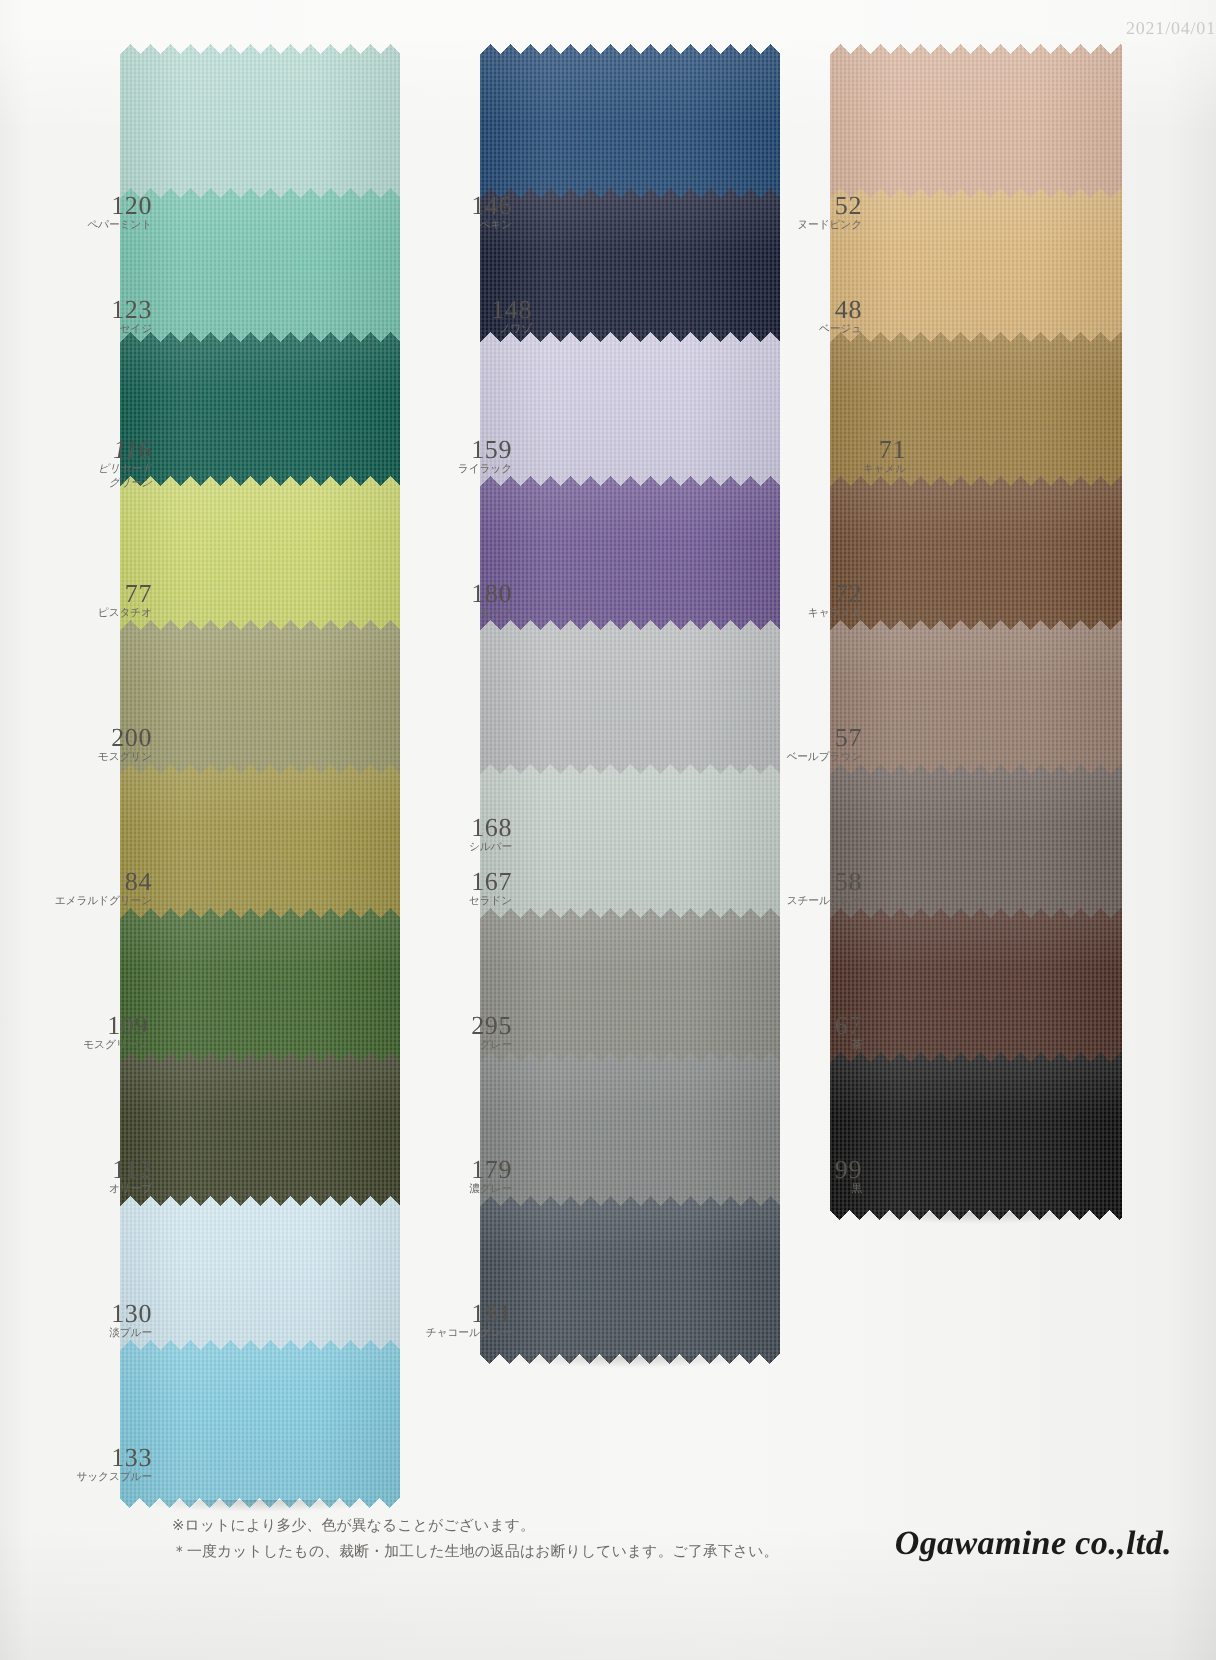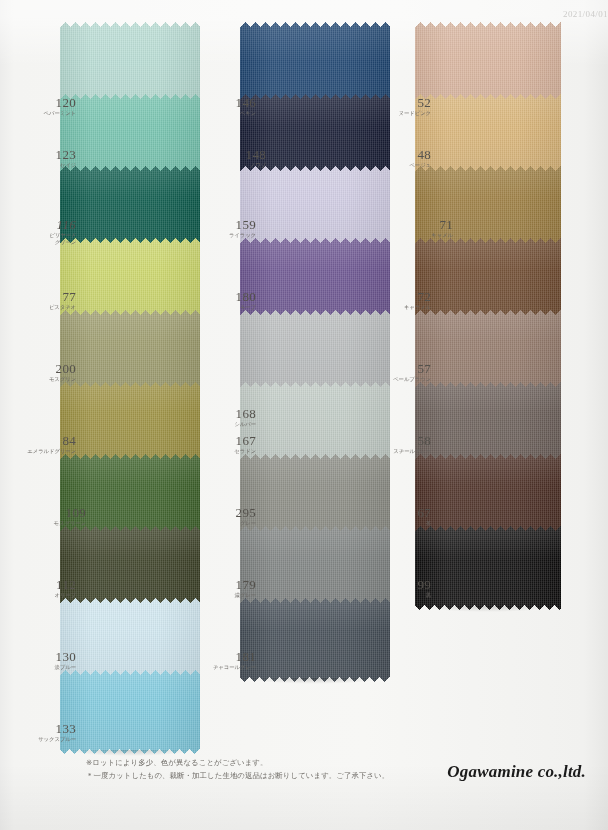--- a/index.html
+++ b/index.html
@@ -151,21 +151,21 @@
         <div class="shadow"></div>
       </div>
       <div class="label" style="left: 18px; width: 58px; top: 434px; z-index: 200;">
         <span class="num">84</span>
         <span class="nm">エメラルドグリーン</span>
       </div>
       <div class="swatch" style="left: 60px; width: 140px; top: 454px; height: 84px; z-index: 16;">
         <div class="cloth" style="background: rgb(60, 97, 41);"></div>
         <div class="shadow"></div>
       </div>
-      <div class="label" style="left: 28px; width: 58px; top: 506px; z-index: 200;">
+      <div class="label" style="left: 16px; width: 58px; top: 506px; z-index: 200;">
         <span class="num">109</span>
         <span class="nm">モスグリーン</span>
       </div>
       <div class="swatch" style="left: 60px; width: 140px; top: 526px; height: 84px; z-index: 17;">
         <div class="cloth" style="background: rgb(59, 64, 38);"></div>
         <div class="shadow"></div>
       </div>
       <div class="label" style="left: 18px; width: 58px; top: 578px; z-index: 200;">
         <span class="num">112</span>
         <span class="nm">オリーブ</span>

